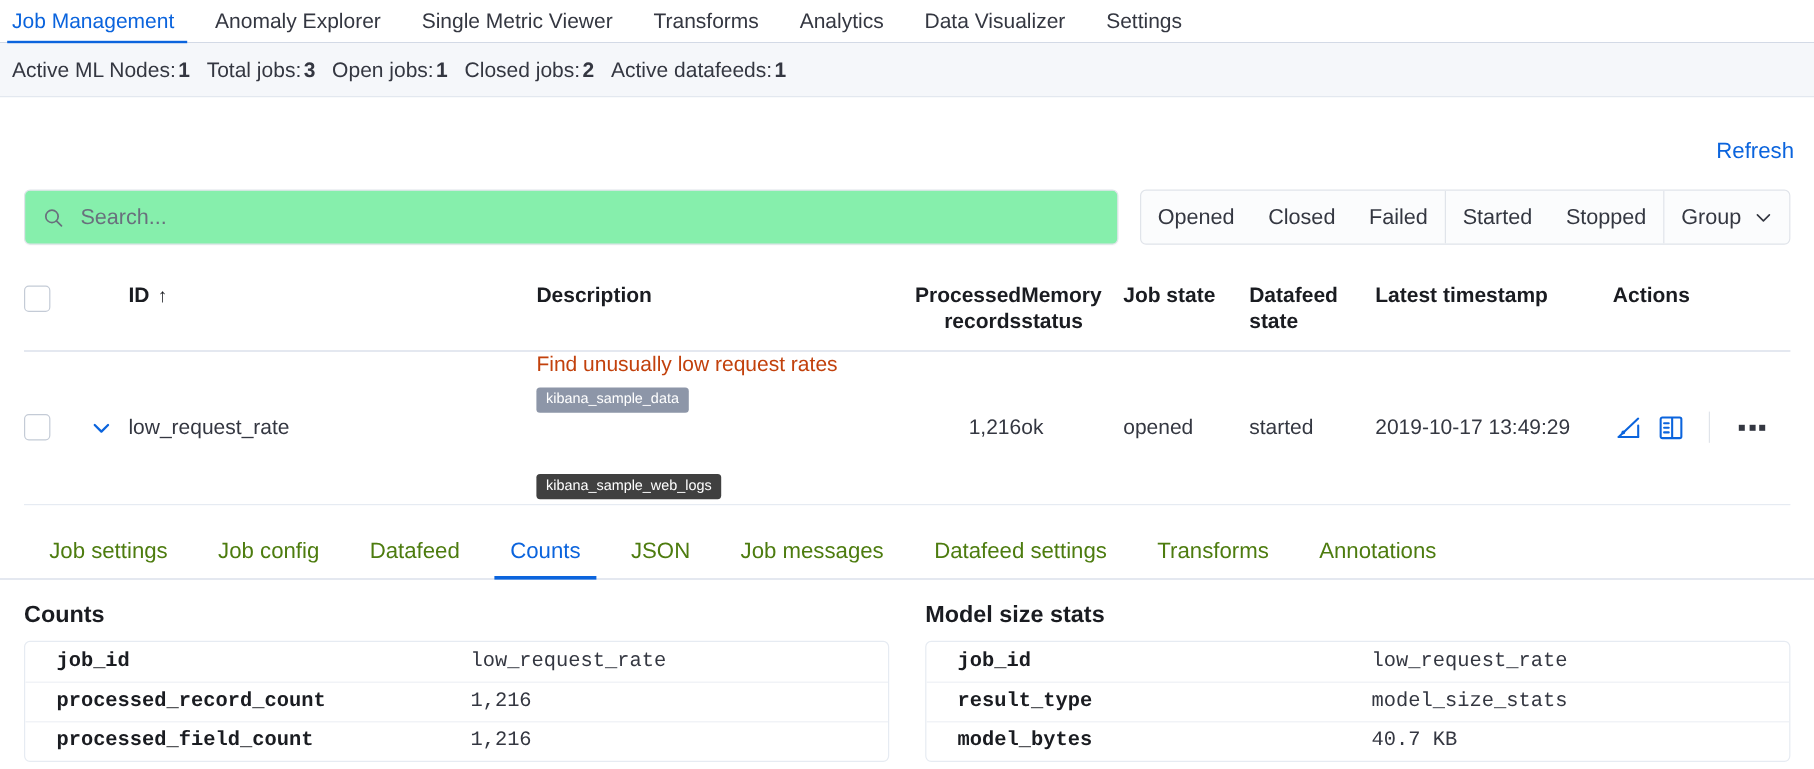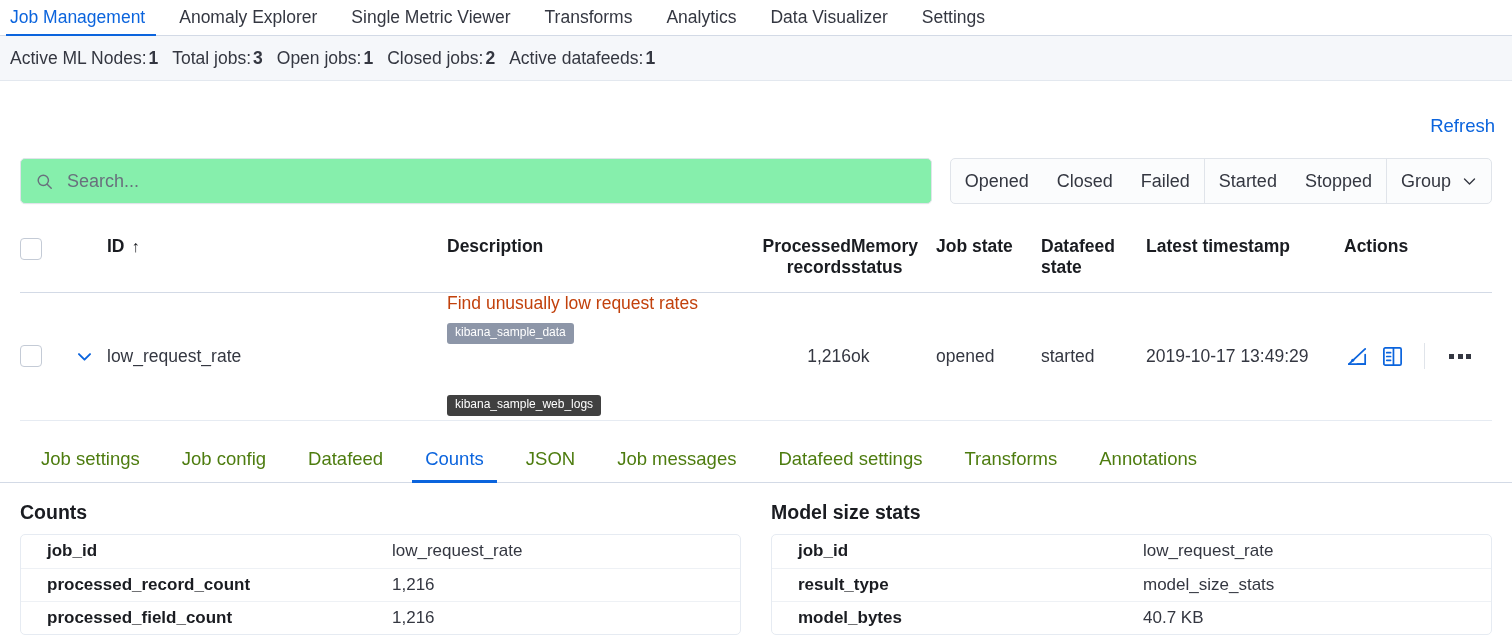--- a/index.html
+++ b/index.html
@@ -263,21 +263,21 @@
     font-weight: 700;
     color: #1a1c21;
     margin-bottom: 10px;
   }
   .panel-table {
     border: 1px solid #e6ebf2;
     border-radius: 5px;
     overflow: hidden;
     background: #fff;
   }
-  .ptr { display: flex; align-items: center; height: 33px; padding: 0 0 0 26px; }
+  .ptr { display: flex; align-items: center; height: 33px; padding: 0 0 0 26px; font-family: Liberation Mono, monospace; }
   .ptr + .ptr { border-top: 1px solid #eef1f5; }
   .ptk { width: 345px; flex: 0 0 345px; font-weight: 700; font-size: 17px; color: #1a1c21; }
   .ptv { flex: 1 1 auto; font-size: 17px; color: #343741; }
 </style>
 </head>
 <body>
 
 <div class="topnav">
   <div class="topnav-item active">
     <span>Job Management</span>

